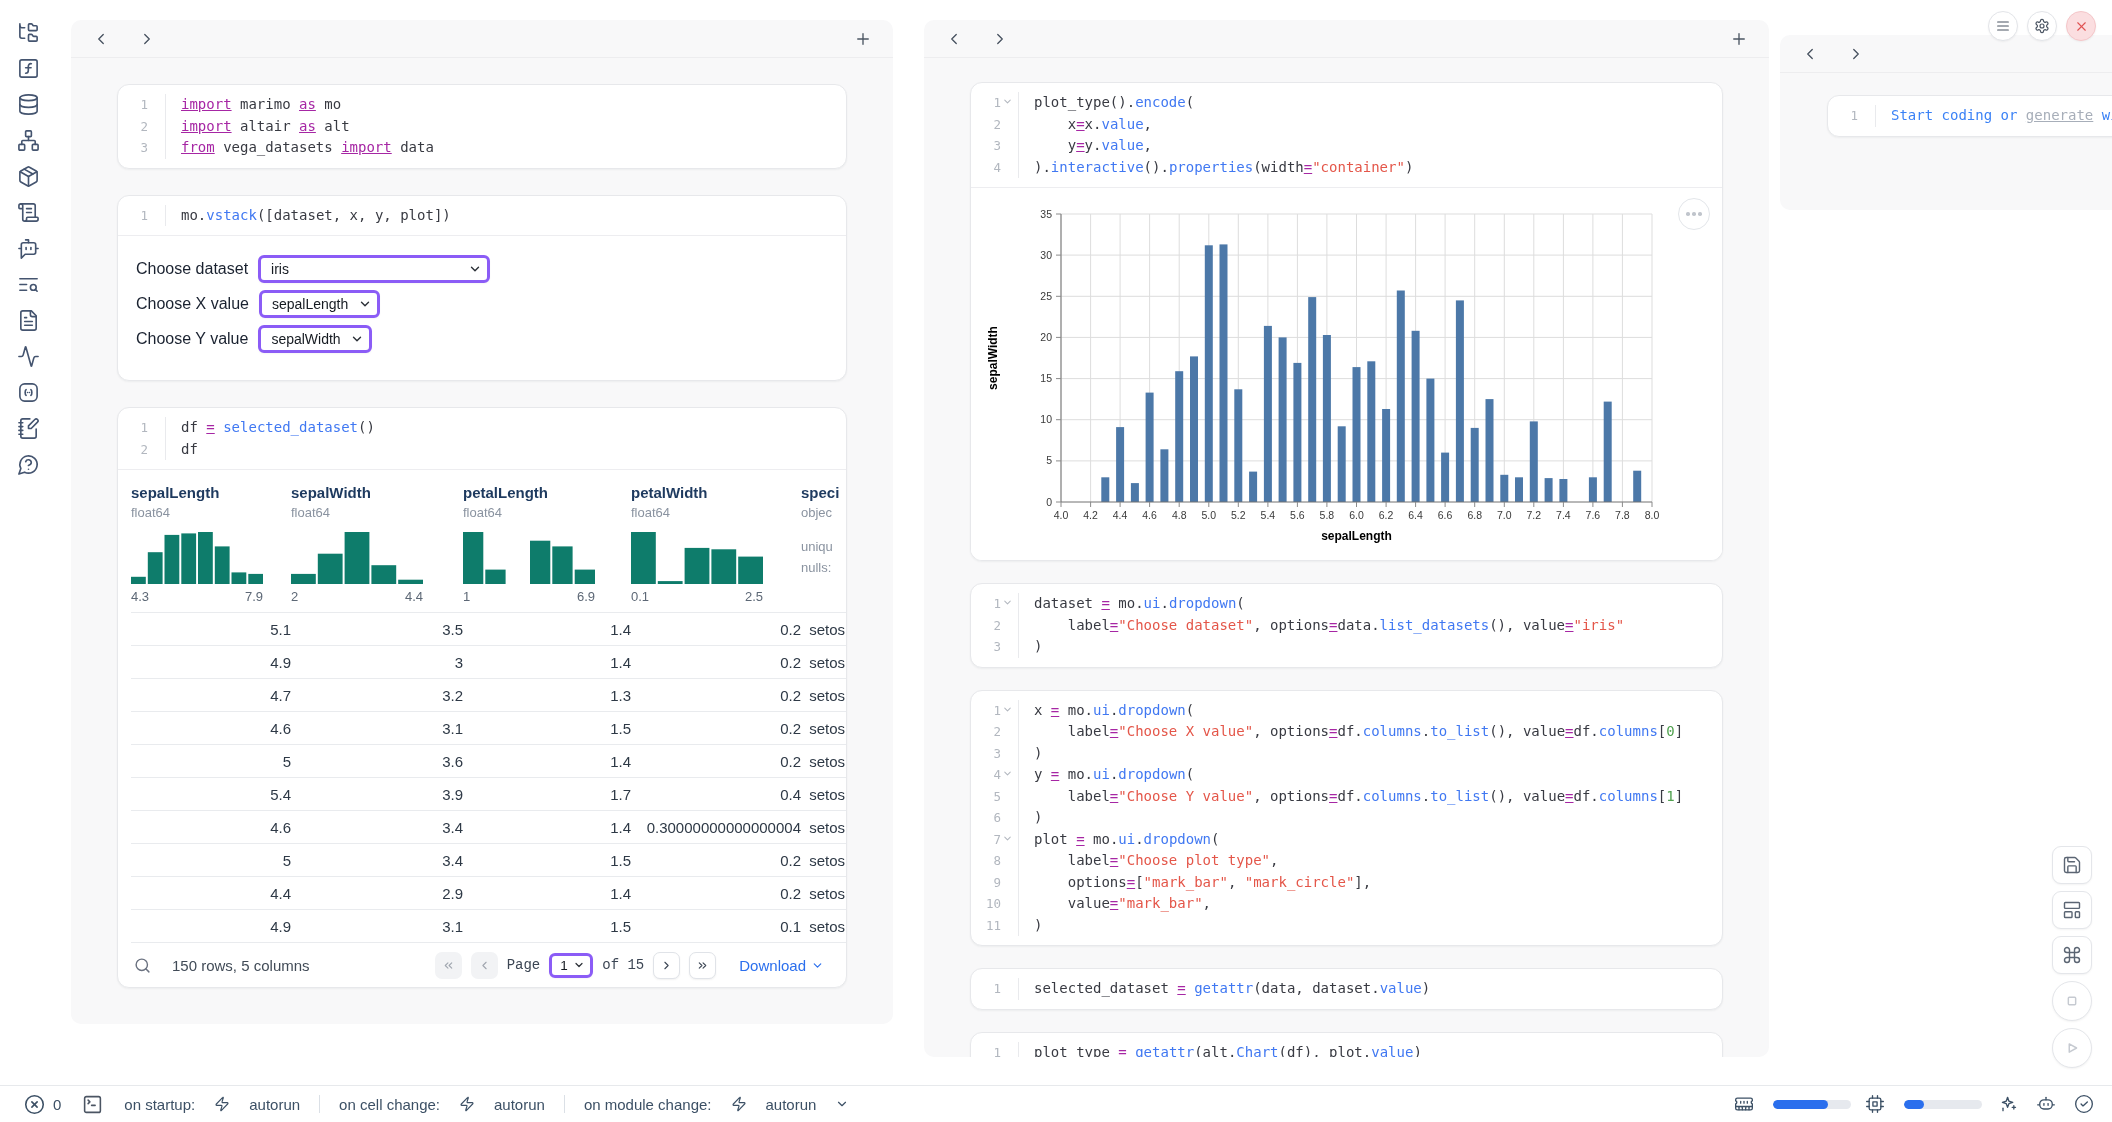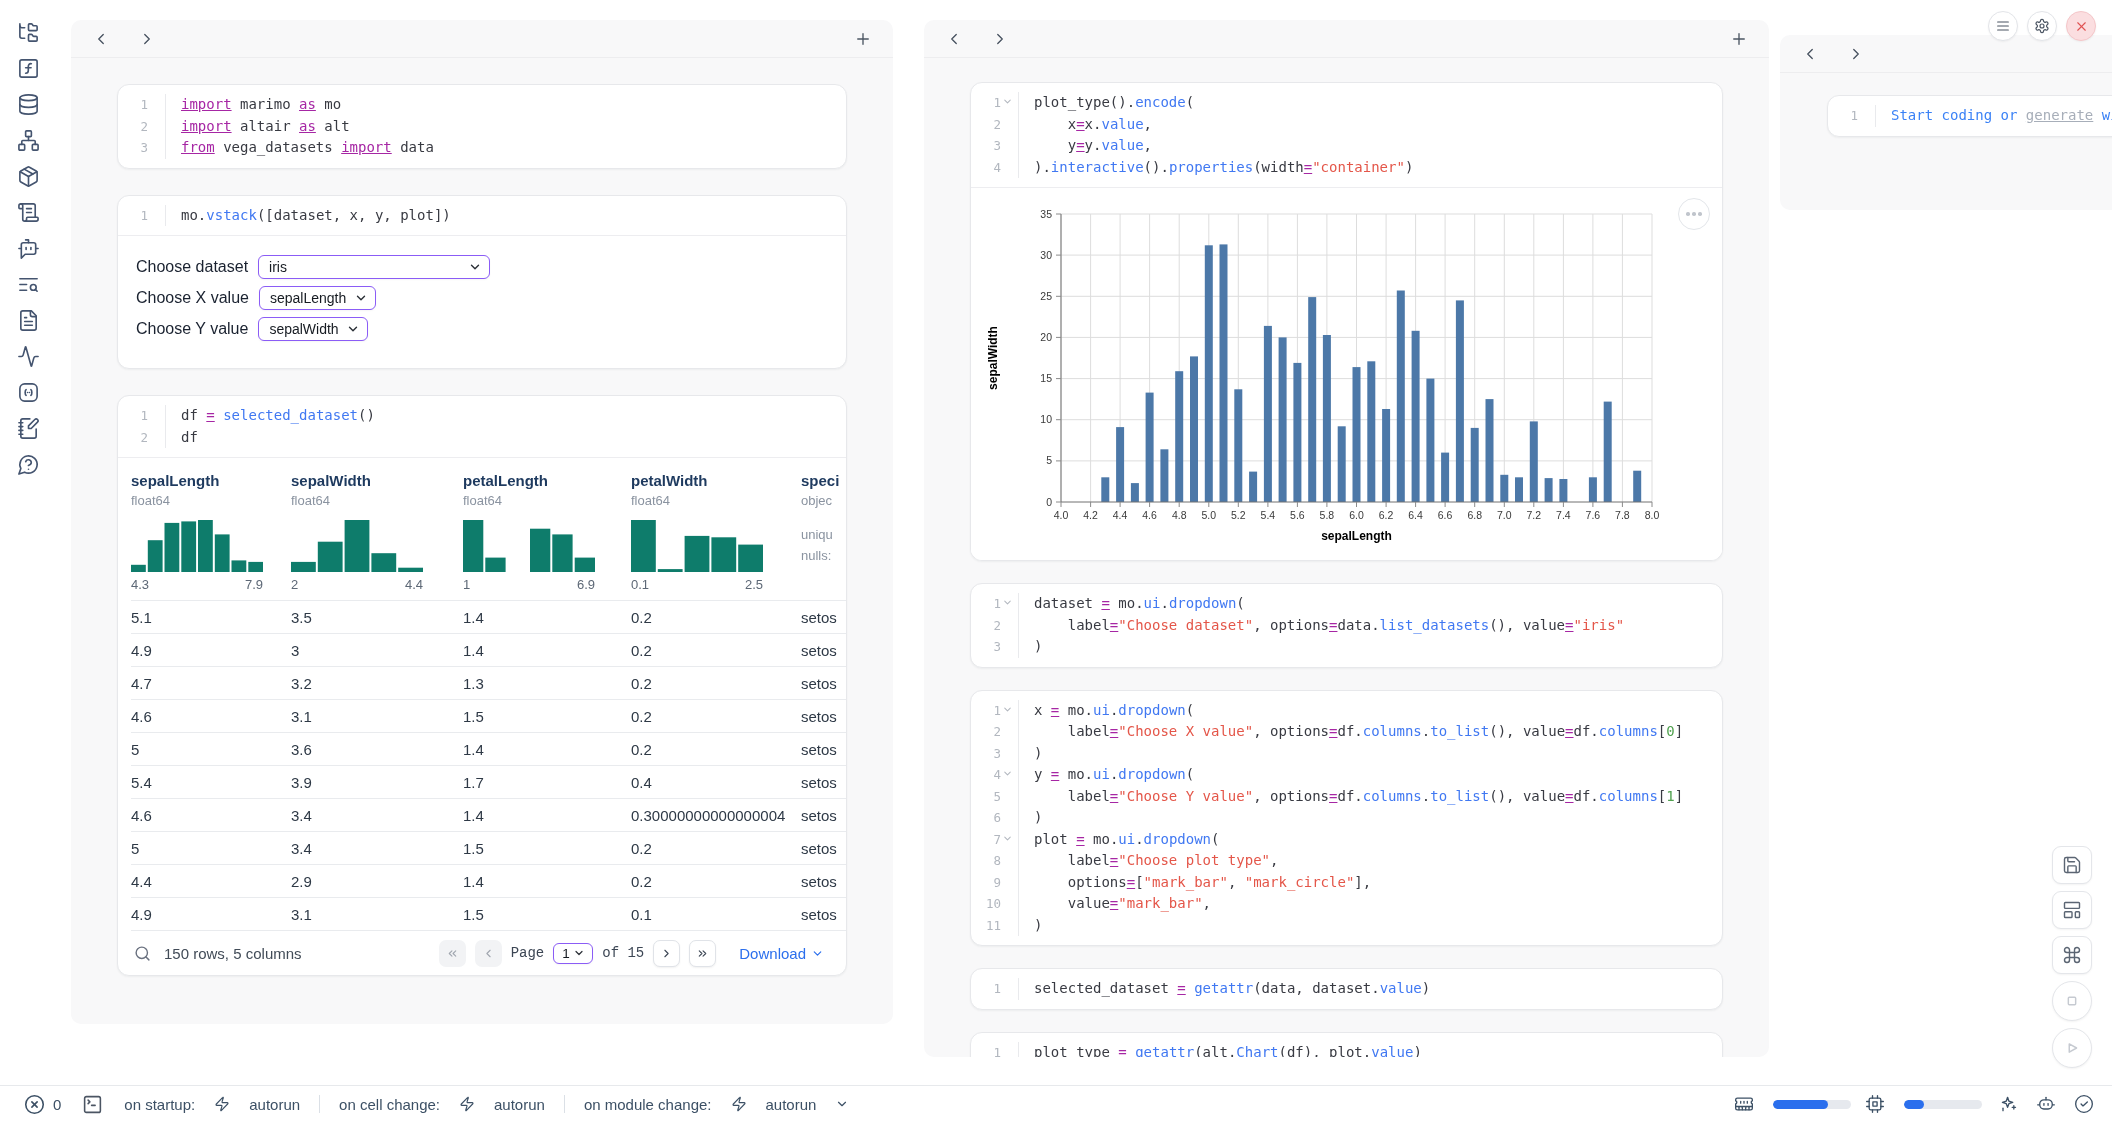--- a/index.html
+++ b/index.html
@@ -38,39 +38,39 @@
   .t-str { color:#e45649; }
   .t-num { color:#50a14f; }
   .t-pl  { color:#383a42; }
   .t-ph  { color:#3b82f6; }
   .t-phu { color:#a7aeb9; text-decoration:underline; }
   .divider { border-top:1px solid #ededf0; }
   
   .dd-out { padding:12px 18px 20px; }
   .dd-row { display:flex; align-items:center; gap:10px; margin:7px 0; font-size:16px; color:#1a2230; }
   select { font-family:"Liberation Sans",sans-serif; font-size:14px; color:#151a21; background:#fff;
-    border:1px solid #8b5cf6; border-radius:6px; padding:3px 28px 3px 10px;
+    border:3px solid #8b5cf6; border-radius:6px; padding:3px 28px 3px 10px;
     appearance:none; -webkit-appearance:none; box-shadow:0 1px 2px rgba(0,0,0,.04); }
   select.wide { width:232px; }
   .sel { position:relative; display:inline-flex; }
   .sel .chev { position:absolute; right:8px; top:50%; transform:translateY(-50%); color:#2a2f36; pointer-events:none; display:inline-flex; }
   
   .table-box { padding:6px 0 0 13px; overflow:hidden; }
   .thead { display:flex; padding:8px 0 8px; }
   .th { flex:0 0 auto; }
   .w1{width:160px}.w2{width:172px}.w3{width:168px}.w4{width:170px}.w5{width:44px;overflow:hidden}
   .cname { font-weight:bold; font-size:15px; color:#1e3a5f; white-space:nowrap; }
   .dtype { font-size:13px; color:#8a93a0; margin-top:4px; white-space:nowrap; }
   .hist { margin-top:12px; display:block; }
   .range { display:flex; justify-content:space-between; width:132px; font-size:13px; color:#5d6876; margin-top:5px; }
   .meta { font-size:13px; color:#8a93a0; margin-top:16px; line-height:21px; white-space:nowrap; }
   .trow { display:flex; border-top:1px solid #e9ebee; height:33px; align-items:center; font-size:15px; color:#2e3946; }
-  .td { flex:0 0 auto; white-space:nowrap; overflow:hidden; }
+  .td { flex:0 0 auto; white-space:nowrap; overflow:hidden;text-align:right; }
   .tfoot { display:flex; align-items:center; height:45px; border-top:1px solid #e9ebee; padding:0 16px 0 3px; font-size:15px; color:#414b57; gap:9px; }
-  .tsum { margin-left:4px;text-align:right; }
+  .tsum { margin-left:12px;text-align:right; }
   .tf-spacer { flex:1; }
   .pg-btn { width:27px; height:27px; border-radius:7px; display:inline-flex; align-items:center; justify-content:center;
     border:1px solid transparent; background:#f2f3f5; color:#a0a6af; cursor:pointer; }
   .pg-btn.on { background:#fff; border-color:#e0e3e8; box-shadow:0 1px 2px rgba(0,0,0,.06); color:#3c4654; }
   .pg-text { font-size:14px; color:#3c4654;font-family:Liberation Mono, monospace; }
   select.page { padding:2px 22px 2px 8px; font-size:13.5px; }
   .download { color:#2b6fed; display:inline-flex; align-items:center; gap:5px; margin-left:8px; font-size:15px; cursor:pointer; background:none; border:0; font-family:inherit; }
   
   .chart-wrap { position:relative; background:#fff; padding:8px 0 2px; }
   .chart-menu { position:absolute; top:10px; right:12px; width:32px; height:32px; border-radius:50%;

